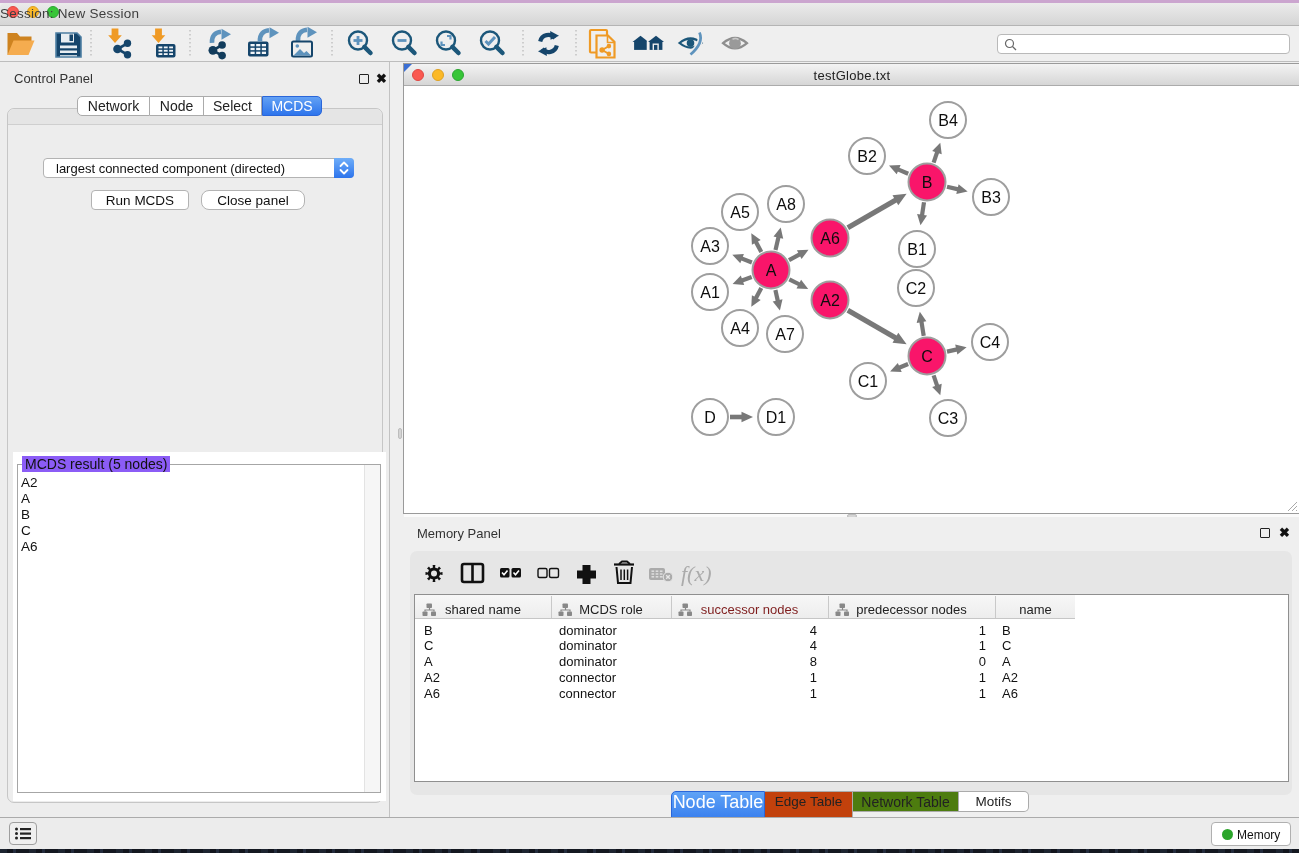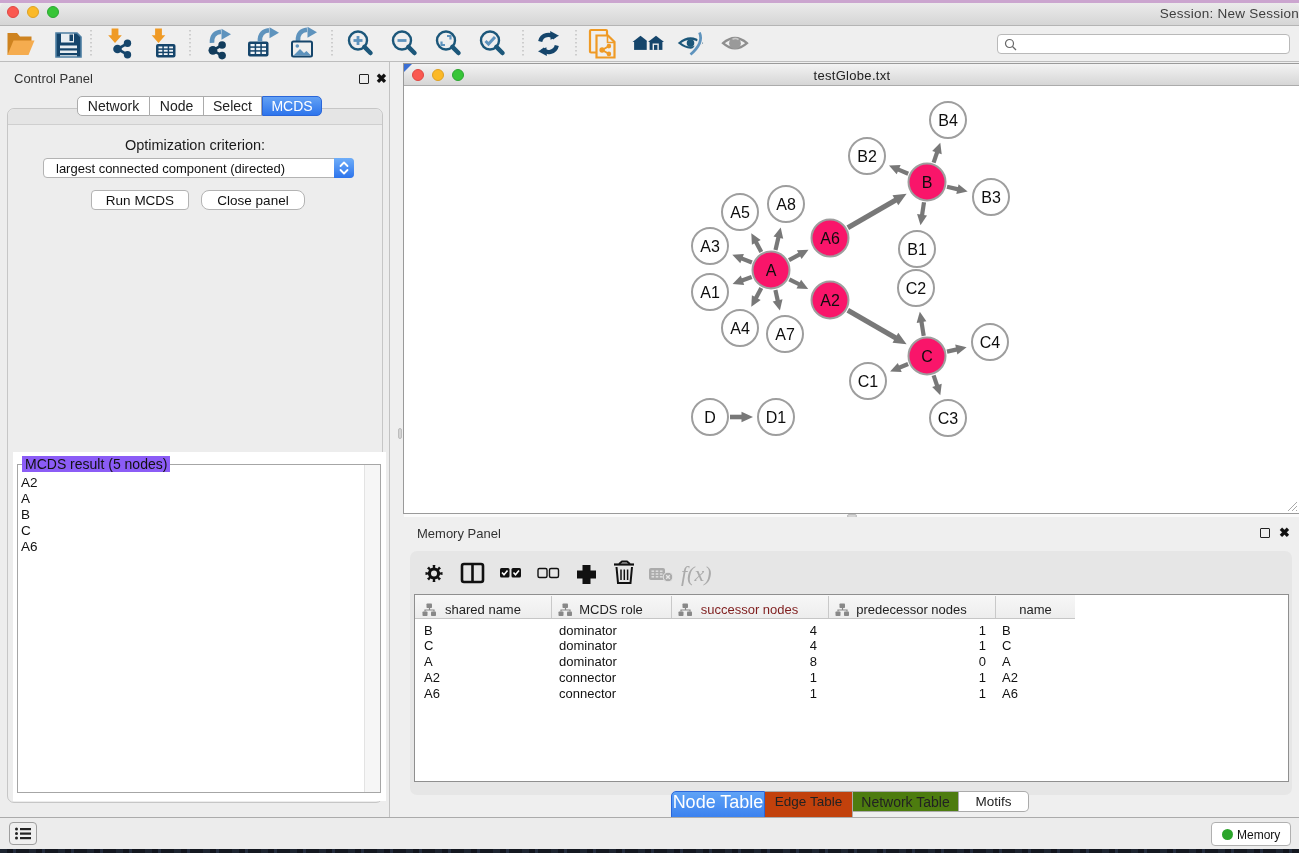--- a/index.html
+++ b/index.html
@@ -9,21 +9,21 @@
 .icn-sq{width:10px;height:10px;border:1.5px solid #222;border-radius:1px;display:inline-block}
 </style></head>
 <body>
 
 <div class="abs" style="left:0;top:0;width:1299px;height:3px;background:#CBA5CF"></div>
 
 <div class="abs" style="left:0;top:3px;width:1299px;height:23px;background:linear-gradient(#EBEBEB,#D5D5D5);border-bottom:1px solid #B4B4B4;border-radius:5px 5px 0 0">
   <div class="tl" style="left:7px;background:#FA5951;border:0.5px solid #DF4744"></div>
   <div class="tl" style="left:27px;background:#FBB927;border:0.5px solid #DEA123"></div>
   <div class="tl" style="left:47px;background:#37C537;border:0.5px solid #2CA633"></div>
-  <div class="abs" style="left:0;top:3px;width:100%;text-align:right;font-size:13.5px;letter-spacing:0.25px;color:#3e3e3e">Session: New Session</div>
+  <div class="abs" style="left:0;top:3px;width:100%;text-align:left;font-size:13.5px;letter-spacing:0.25px;color:#3e3e3e">Session: New Session</div>
 </div>
 
 <div class="abs" id="toolbar" style="left:0;top:26px;width:1299px;height:36px;background:#EFEFEF;border-bottom:1px solid #BDBDBD">
     <svg width="1299" height="36" style="position:absolute;left:0;top:0">
 <line x1="91" y1="4" x2="91" y2="32" stroke="#ABABAB" stroke-width="1" stroke-dasharray="1.5,2.5"></line>
 <line x1="190" y1="4" x2="190" y2="32" stroke="#ABABAB" stroke-width="1" stroke-dasharray="1.5,2.5"></line>
 <line x1="332" y1="4" x2="332" y2="32" stroke="#ABABAB" stroke-width="1" stroke-dasharray="1.5,2.5"></line>
 <line x1="523" y1="4" x2="523" y2="32" stroke="#ABABAB" stroke-width="1" stroke-dasharray="1.5,2.5"></line>
 <line x1="576" y1="4" x2="576" y2="32" stroke="#ABABAB" stroke-width="1" stroke-dasharray="1.5,2.5"></line>
 <path d="M7.5 29 L7.5 7 L17 7 L20 10.5 L31.5 10.5 L31.5 16 Z" fill="#CE8320"></path>
@@ -133,21 +133,20 @@
 
   <div class="abs" style="left:7px;top:46px;width:376px;height:695px;background:#EDEDED;border:1px solid #C6C6C6;border-radius:7px">
     <div style="height:16px;background:#E5E5E5;border-bottom:1px solid #CFCFCF;border-radius:7px 7px 0 0"></div>
   </div>
 
   <div class="abs" style="left:77px;top:34px;width:73px;height:20px;background:#fff;border:1px solid #ABABAB;border-radius:5px 0 0 5px;text-align:center;font-size:14px;line-height:19px;color:#222">Network</div>
   <div class="abs" style="left:150px;top:34px;width:54px;height:20px;background:#fff;border:1px solid #ABABAB;border-left:none;text-align:center;font-size:14px;line-height:19px;color:#222">Node</div>
   <div class="abs" style="left:204px;top:34px;width:58px;height:20px;background:#fff;border:1px solid #ABABAB;border-left:none;text-align:center;font-size:14px;line-height:19px;color:#222">Select</div>
   <div class="abs" style="left:262px;top:34px;width:60px;height:20px;background:linear-gradient(#63A1F4,#2D74EC);border:1px solid #2A66D9;border-radius:0 5px 5px 0;text-align:center;font-size:14px;line-height:19px;color:#fff">MCDS</div>
 
-  <div class="abs" style="left:0;top:75px;width:390px;text-align:center;font-size:14.5px;color:#1a1a1a">Optimization criterion:</div>
 
   <div class="abs" style="left:43px;top:96px;width:311px;height:20px;background:#fff;border:1px solid #B3B3B3;border-radius:4px;font-size:13px;line-height:19px;color:#111;padding-left:12px">largest connected component (directed)
     <div class="abs" style="right:-1px;top:-1px;width:20px;height:20px;background:linear-gradient(#6FAEF9,#2D74EC);border-radius:0 4px 4px 0">
       <svg width="20" height="20">
           <path d="M6.5 8 L10 4.5 L13.5 8" stroke="#fff" stroke-width="1.8" fill="none" stroke-linecap="round" stroke-linejoin="round"></path>
           <path d="M6.5 12 L10 15.5 L13.5 12" stroke="#fff" stroke-width="1.8" fill="none" stroke-linecap="round" stroke-linejoin="round"></path>
         </svg>
     </div>
   </div>
 

